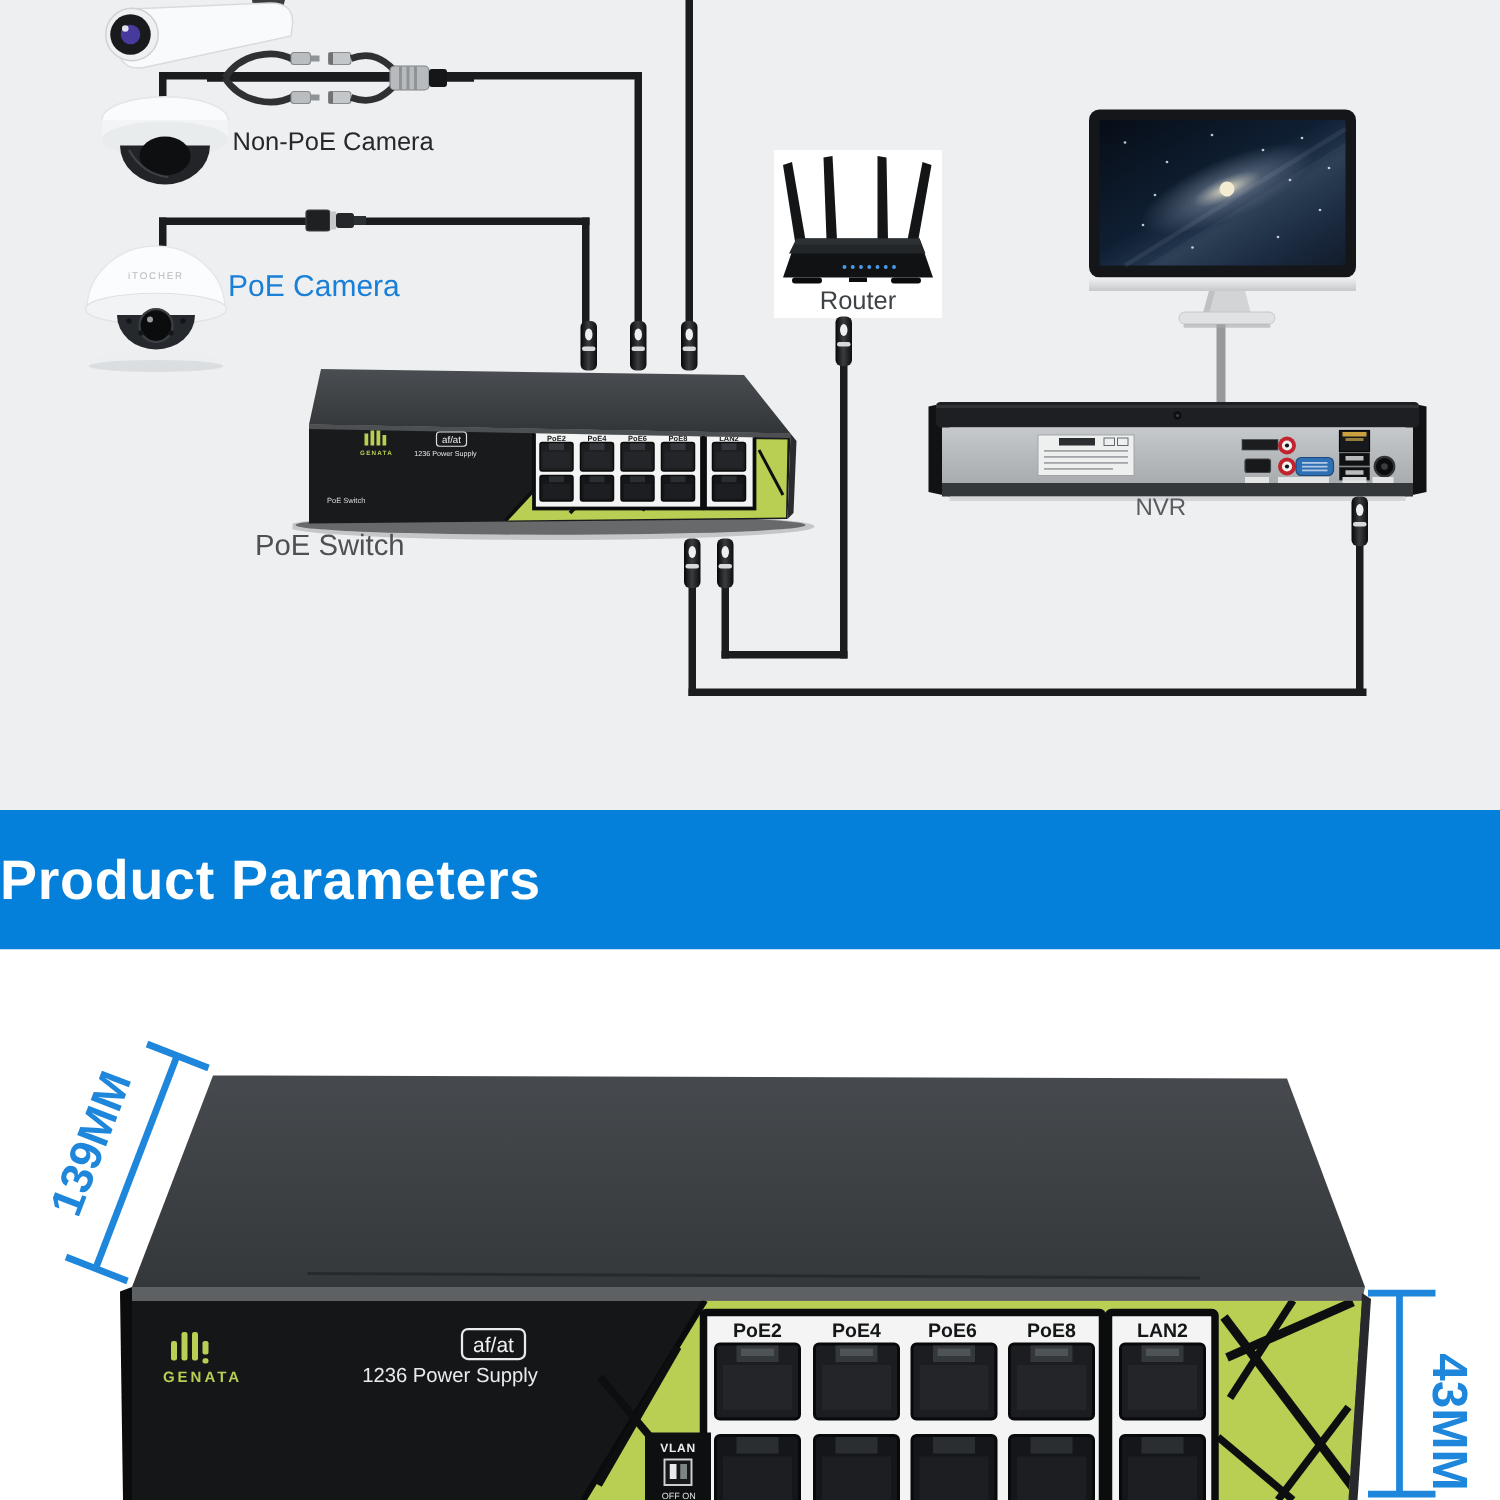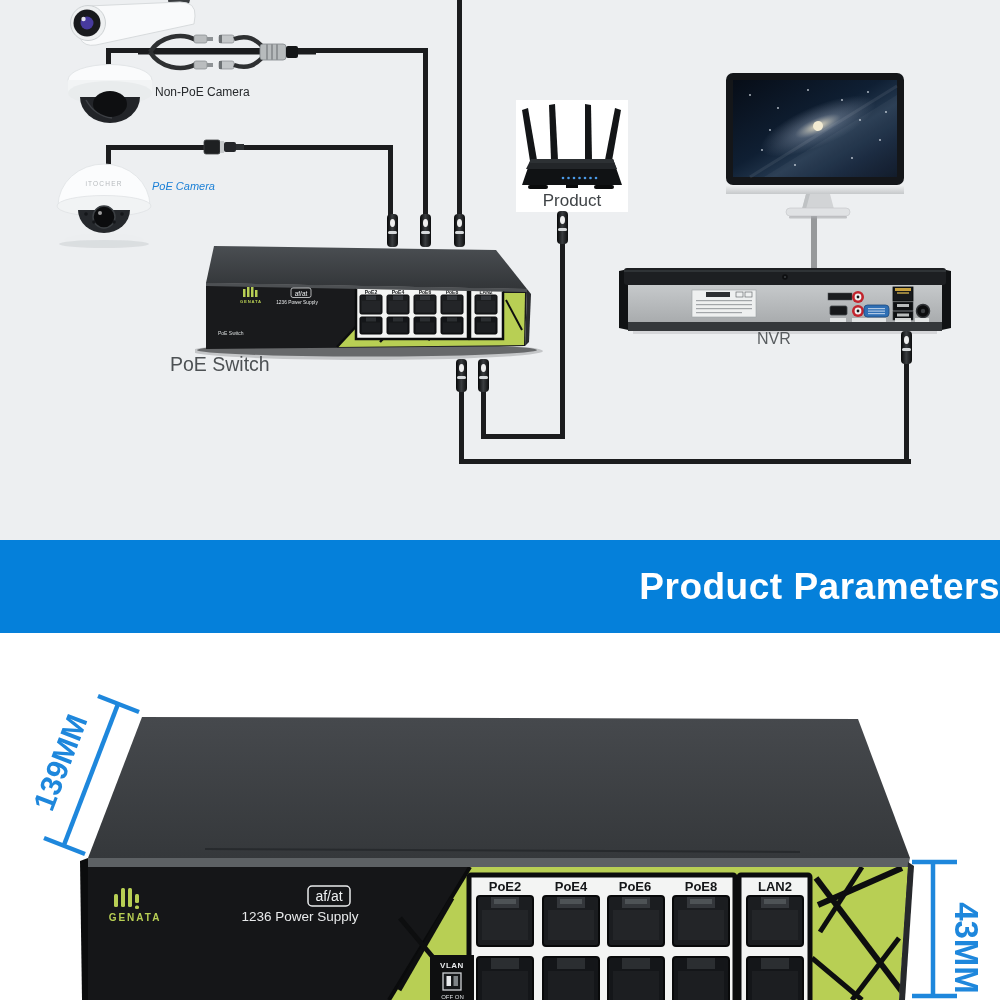--- a/index.html
+++ b/index.html
@@ -2,33 +2,33 @@
 <html><head>
 <meta charset="utf-8">
 <style>
   html,body{margin:0;padding:0;background:#fff;}
   #stage{position:relative;width:1000px;height:1000px;overflow:hidden;
          font-family:"Liberation Sans",sans-serif;background:#fff;}
   .abs{position:absolute;}
   .section-top{left:0;top:0;width:1000px;height:540px;background:#edeff1;}
   .section-bottom{left:0;top:633px;width:1000px;height:367px;background:#ffffff;}
   .banner{left:0;top:540px;width:1000px;height:93px;background:#0580da;
-          display:flex;align-items:center;justify-content:flex-end;}
+          display:flex;align-items:center;justify-content:flex-start;}
   .banner-title{color:#ffffff;font-size:37px;font-weight:bold;letter-spacing:.5px;}
   .cable{position:absolute;background:#1b1c1e;}
   .cable.gray{background:#97999b;}
   .plug{position:absolute;width:11px;height:33px;border-radius:4px;
         background:linear-gradient(90deg,#050607,#3a3d40 48%,#0c0d0e);}
   .plug::before{content:"";position:absolute;left:3px;top:5px;width:5px;height:8px;
         border-radius:50%;background:rgba(255,255,255,.92);}
   .plug::after{content:"";position:absolute;left:1px;top:17px;width:9px;height:3px;
         border-radius:2px;background:#d7dadc;}
   .lbl{position:absolute;white-space:nowrap;}
-  .lbl-nonpoe{font-size:12px;color:#26292c;}
-  .lbl-poe{font-size:11px;color:#1a7fd6;font-style:italic;}
+  .lbl-nonpoe{font-size:17px;color:#26292c;}
+  .lbl-poe{font-size:20px;color:#1a7fd6;}
   .lbl-switch{font-size:19.5px;color:#4d5154;}
   .lbl-nvr{font-size:16px;color:#595d60;}
   .router-card{left:516px;top:100px;width:112px;height:112px;background:#ffffff;}
   .router-label{position:absolute;left:0;right:0;bottom:1px;text-align:center;
         font-size:17px;color:#3f4346;}
   svg{display:block;}
   svg text{font-family:"Liberation Sans",sans-serif;}
 </style>
 </head>
 <body>
@@ -126,21 +126,21 @@
         <circle cx="568.5" cy="178" r="1.3" fill="#4b9be8"></circle>
       <circle cx="574" cy="178" r="1.3" fill="#4b9be8"></circle>
         <circle cx="579.5" cy="178" r="1.3" fill="#4b9be8"></circle>
       <circle cx="585" cy="178" r="1.3" fill="#4b9be8"></circle>
         <circle cx="590.5" cy="178" r="1.3" fill="#4b9be8"></circle>
       <circle cx="596" cy="178" r="1.3" fill="#4b9be8"></circle>
       <rect x="528" y="185" width="20" height="4" rx="2" fill="#0a0b0c"></rect>
       <rect x="594" y="185" width="20" height="4" rx="2" fill="#0a0b0c"></rect>
       <rect x="566" y="185" width="12" height="3" fill="#0a0b0c"></rect>
     </svg>
-    <div class="router-label">Product</div>
+    <div class="router-label">Router</div>
   </div>
 
   <svg class="abs" style="left:722px;top:70px" width="185" height="150" viewBox="722 70 185 150">
     <defs>
       <linearGradient id="scr" x1="0" y1="0" x2="1" y2="1">
         <stop offset="0" stop-color="#070d17"></stop>
           <stop offset=".45" stop-color="#0f1f33"></stop>
         <stop offset=".62" stop-color="#24384f"></stop>
           <stop offset=".8" stop-color="#12233a"></stop>
         <stop offset="1" stop-color="#081222"></stop>

